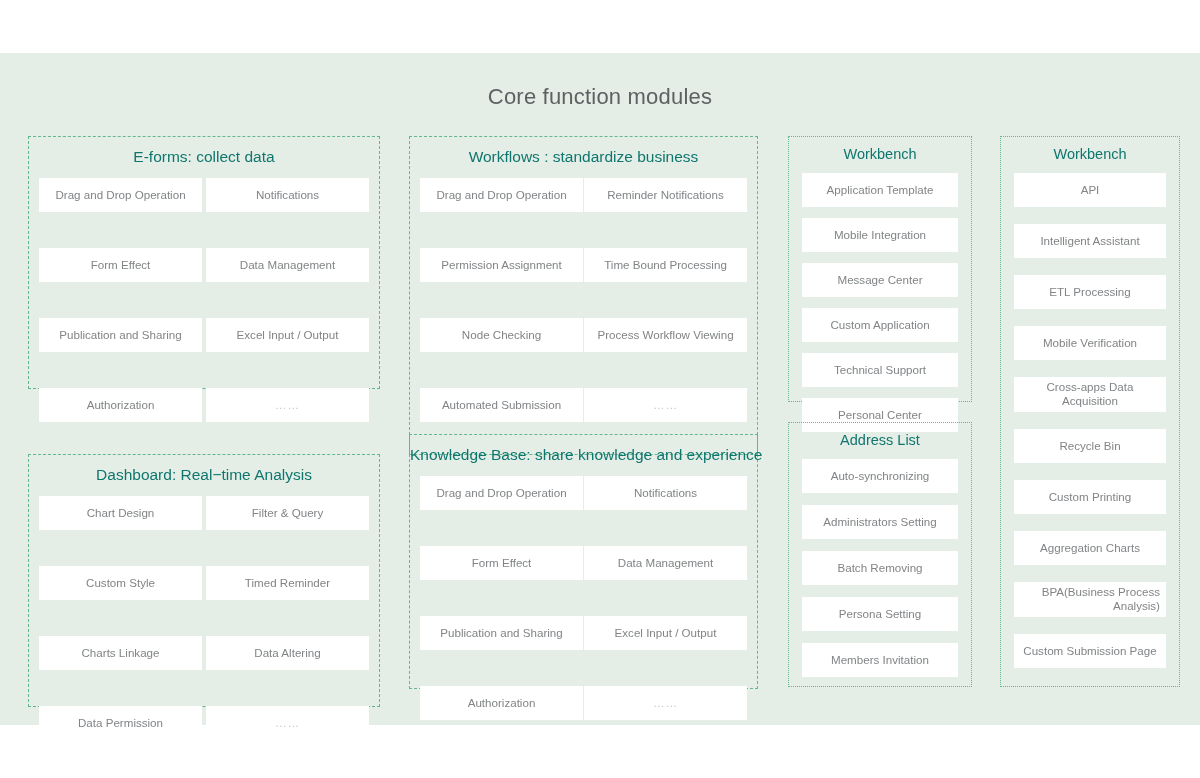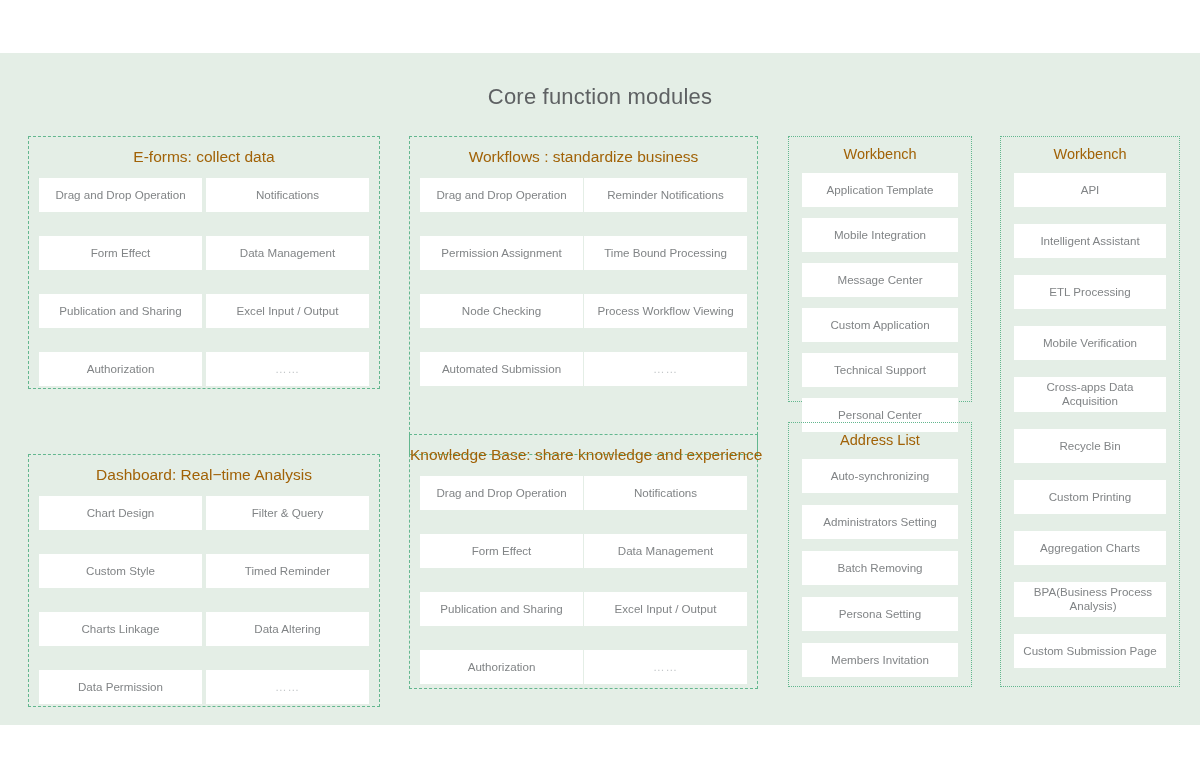--- a/index.html
+++ b/index.html
@@ -51,41 +51,41 @@
   }
   .panel.wide {
     border: 1px dashed #63b78f;
   }
   .panel.narrow {
     border: 1px dotted #63b78f;
   }
 
   .panel-title {
     text-align: center;
-    color: #a16207;
+    color: #0f766e;
     white-space: nowrap;
   }
   .panel.wide > .panel-title {
     font-size: 15.5px;
     margin-top: 11px;
     margin-bottom: 12px;
   }
   .panel.narrow > .panel-title {
     font-size: 14.5px;
     margin-top: 9px;
     margin-bottom: 11px;
   }
 
   
   .grid2 {
     display: flex;
     flex-wrap: wrap;
     justify-content: space-between;
     padding: 0 10px;
-    row-gap: 24px;
+    row-gap: 36px;
   }
   .grid2 .card {
     width: 163px;
   }
 
   
   .list1 {
     display: flex;
     flex-direction: column;
     padding: 0 13px;
@@ -98,21 +98,21 @@
     font-size: 11.6px;
     text-align: center;
     min-height: 34px;
     display: flex;
     align-items: center;
     justify-content: center;
     padding: 3px 6px;
     line-height: 1.25;
   }
   .card.two-line {
-    text-align: center;
+    text-align: right;
     justify-content: flex-start;
     padding-left: 12px;
   }
   .card.muted {
     color: #c3c7c9;
     letter-spacing: 1px;
   }
 
   
   .list1 .card { margin-bottom: 12px; }

